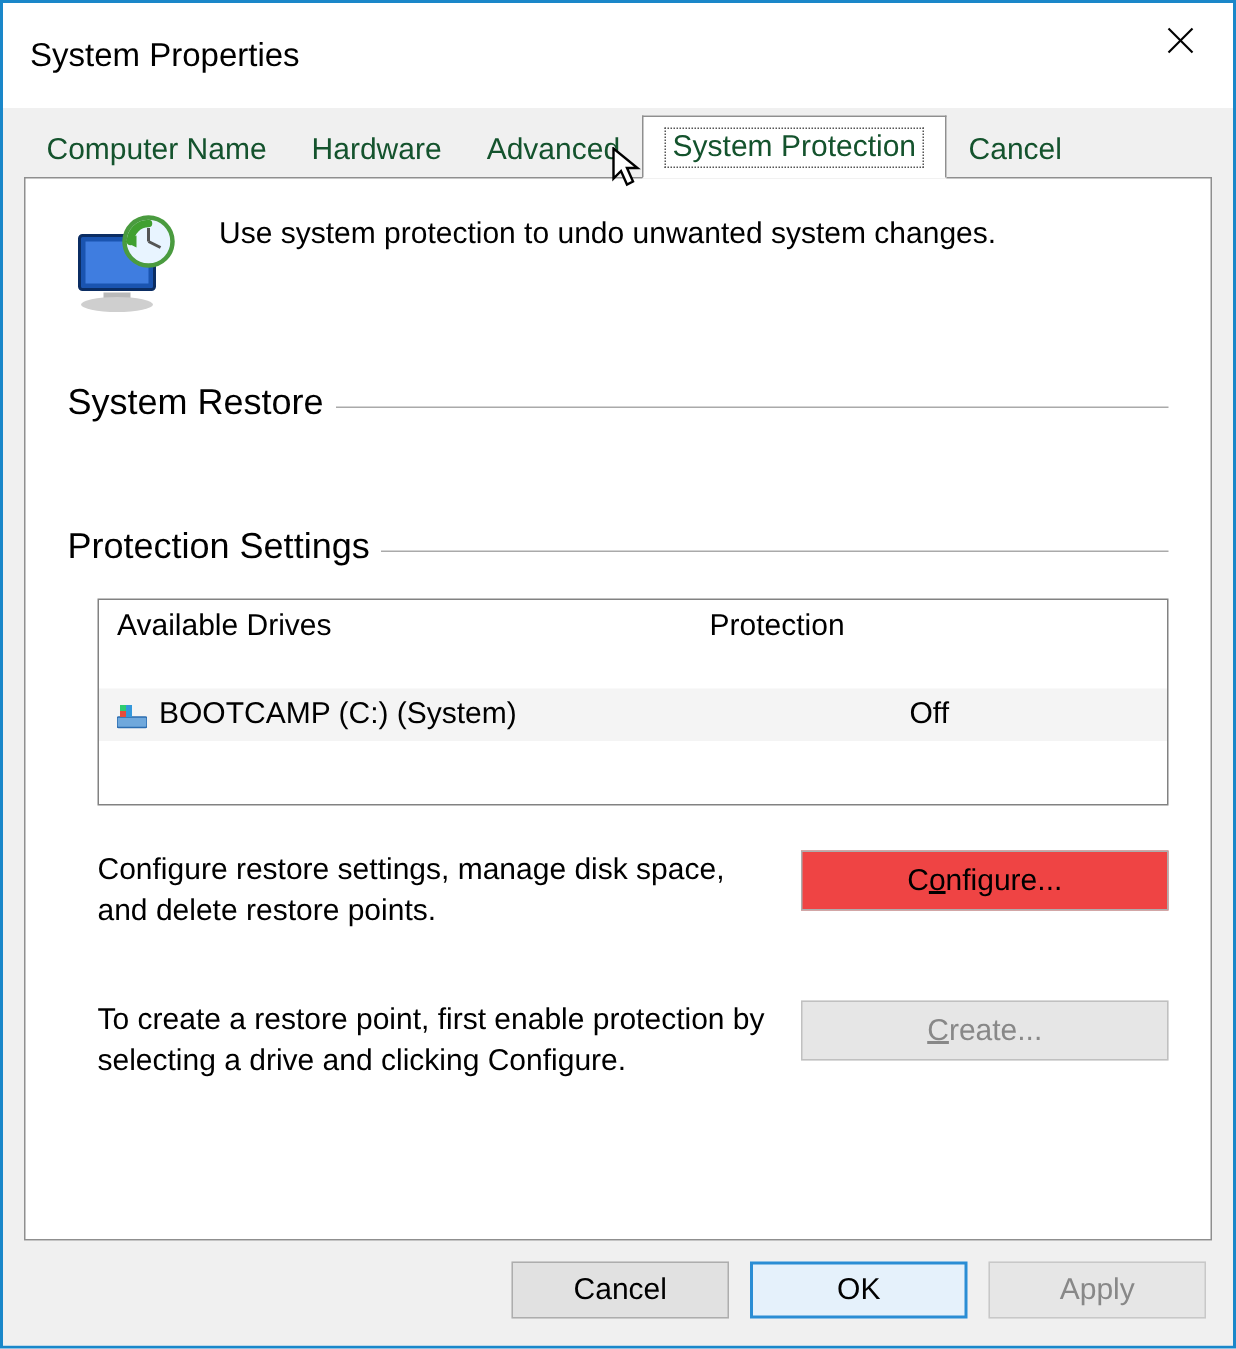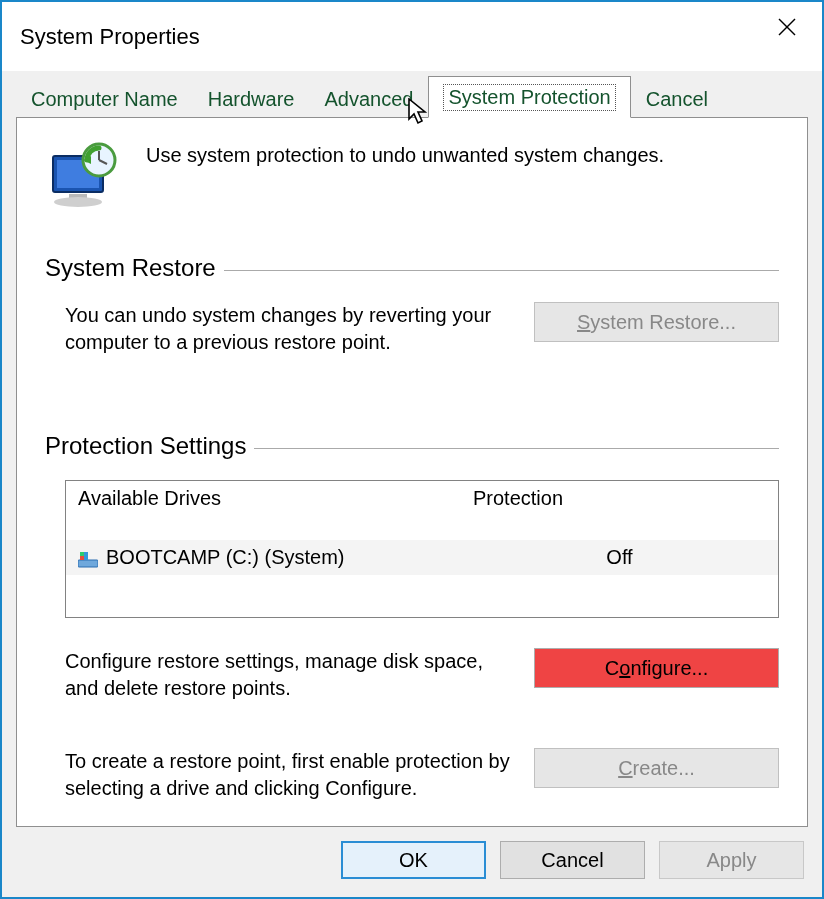--- a/index.html
+++ b/index.html
@@ -287,26 +287,20 @@
           </svg>
         </div>
         <div class="text">Use system protection to undo unwanted system changes.</div>
       </div>
 
       <div class="groupheader">
         <span>System Restore</span>
         <div class="line"></div>
       </div>
 
-      <div class="row indent">
-        <div class="txt">You can undo system changes by reverting your computer to a previous restore point.</div>
-        <div class="winbtn disabled">
-          <span><span class="u">S</span>ystem Restore...</span>
-        </div>
-      </div>
 
       <div class="bigspacer"></div>
 
       <div class="groupheader">
         <span>Protection Settings</span>
         <div class="line"></div>
       </div>
 
       <div class="drivesbox">
         <div class="driveshdr">
@@ -341,22 +335,22 @@
       <div class="row indent" style="margin-bottom:0">
         <div class="txt">To create a restore point, first enable protection by selecting a drive and clicking Configure.</div>
         <div class="winbtn disabled">
           <span><span class="u">C</span>reate...</span>
         </div>
       </div>
 
     </div>
 
     <div class="footer">
+      <div class="fbtn">Cancel</div>
       <div class="fbtn default">OK</div>
-      <div class="fbtn">Cancel</div>
       <div class="fbtn disabled">Apply</div>
     </div>
 
   </div>
 
   <div class="cursor">
     <svg width="22" height="28" viewBox="0 0 22 28">
       <path d="M1 1 L1 21 L6 16 L10 25 L14 23 L10 14 L17 14 Z" fill="#fff" stroke="#000" stroke-width="1.6"></path>
     </svg>
   </div>

